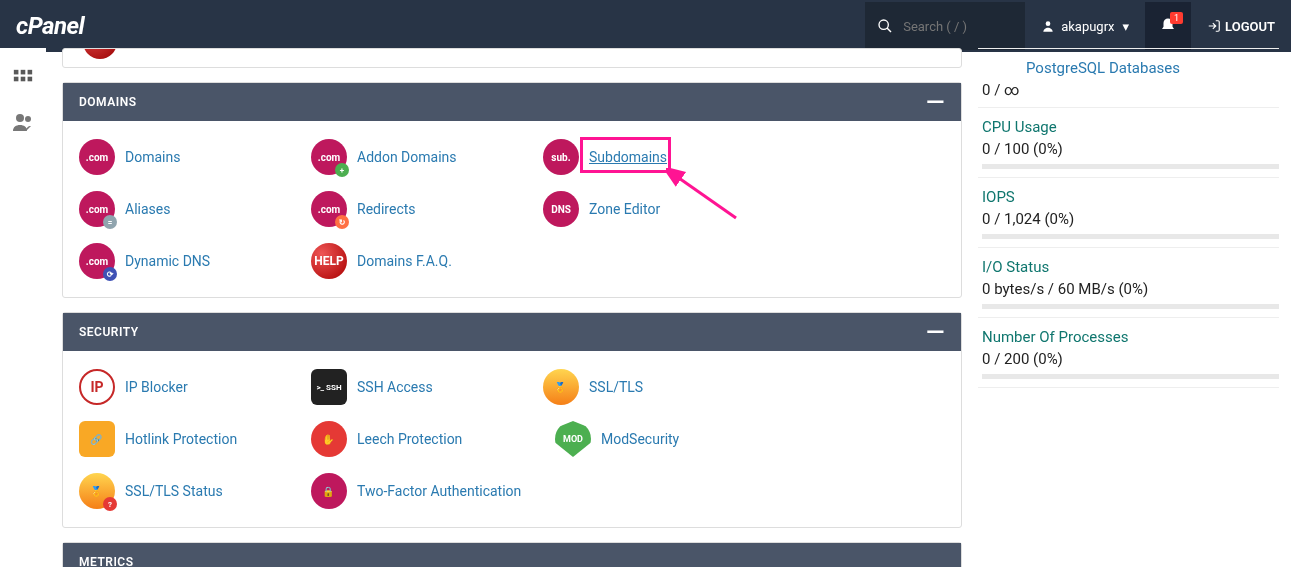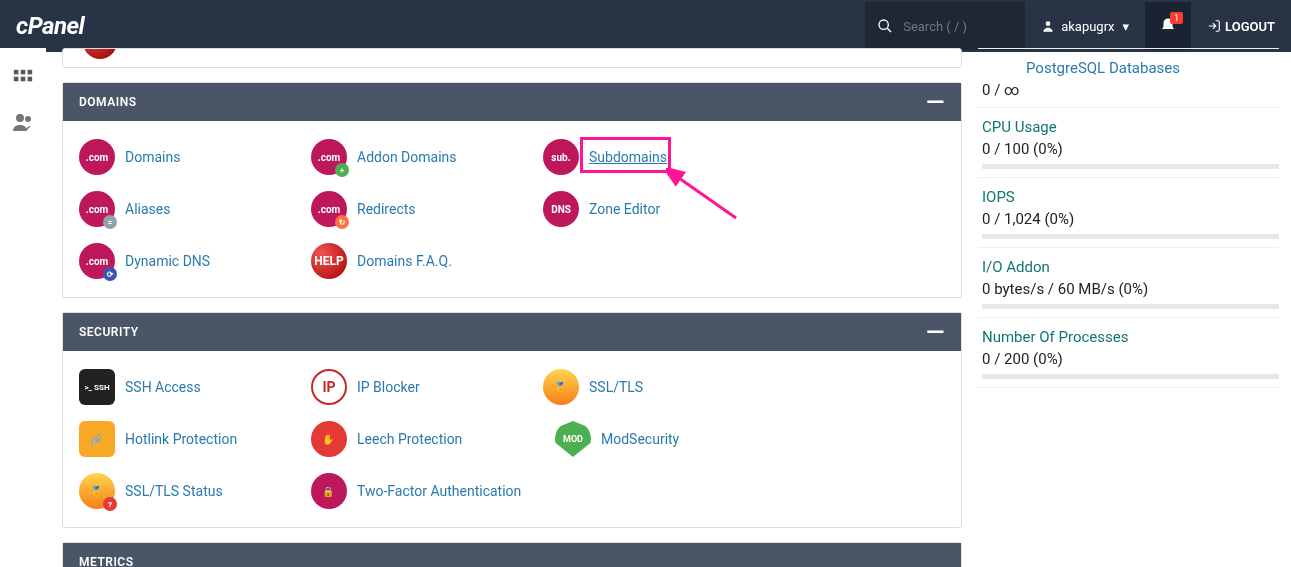--- a/index.html
+++ b/index.html
@@ -177,26 +177,26 @@
       </div>
     </div>
 
     <div class="section">
       <div class="section-head">
         <span>SECURITY</span>
         <span class="collapse">—</span>
       </div>
       <div class="section-body">
         <div class="item">
+            <div class="icon bg-white-b" style="color:#c62828;font-size:14px;">IP</div>
+            <span class="label">IP Blocker</span>
+          </div>
+        <div class="item">
             <div class="icon bg-black" style="border-radius:6px;font-size:8px;">&gt;_ SSH</div>
             <span class="label">SSH Access</span>
-          </div>
-        <div class="item">
-            <div class="icon bg-white-b" style="color:#c62828;font-size:14px;">IP</div>
-            <span class="label">IP Blocker</span>
           </div>
         <div class="item">
             <div class="icon" style="background:linear-gradient(#ffd54f,#f57f17);">🏅</div>
             <span class="label">SSL/TLS</span>
           </div>
         <div class="item">
             <div class="icon bg-yellow" style="border-radius:6px;">🔗</div>
             <span class="label">Hotlink Protection</span>
           </div>
         <div class="item">
@@ -234,21 +234,21 @@
       <div class="stat-title">CPU Usage</div>
       <div class="stat-val">0 / 100   (0%)</div>
       <div class="stat-bar"></div>
     </div>
     <div class="stat">
       <div class="stat-title">IOPS</div>
       <div class="stat-val">0 / 1,024   (0%)</div>
       <div class="stat-bar"></div>
     </div>
     <div class="stat">
-      <div class="stat-title">I/O Addon</div>
+      <div class="stat-title">I/O Status</div>
       <div class="stat-val">0 bytes/s / 60 MB/s   (0%)</div>
       <div class="stat-bar"></div>
     </div>
     <div class="stat">
       <div class="stat-title">Number Of Processes</div>
       <div class="stat-val">0 / 200   (0%)</div>
       <div class="stat-bar"></div>
     </div>
   </div>
 </div>

